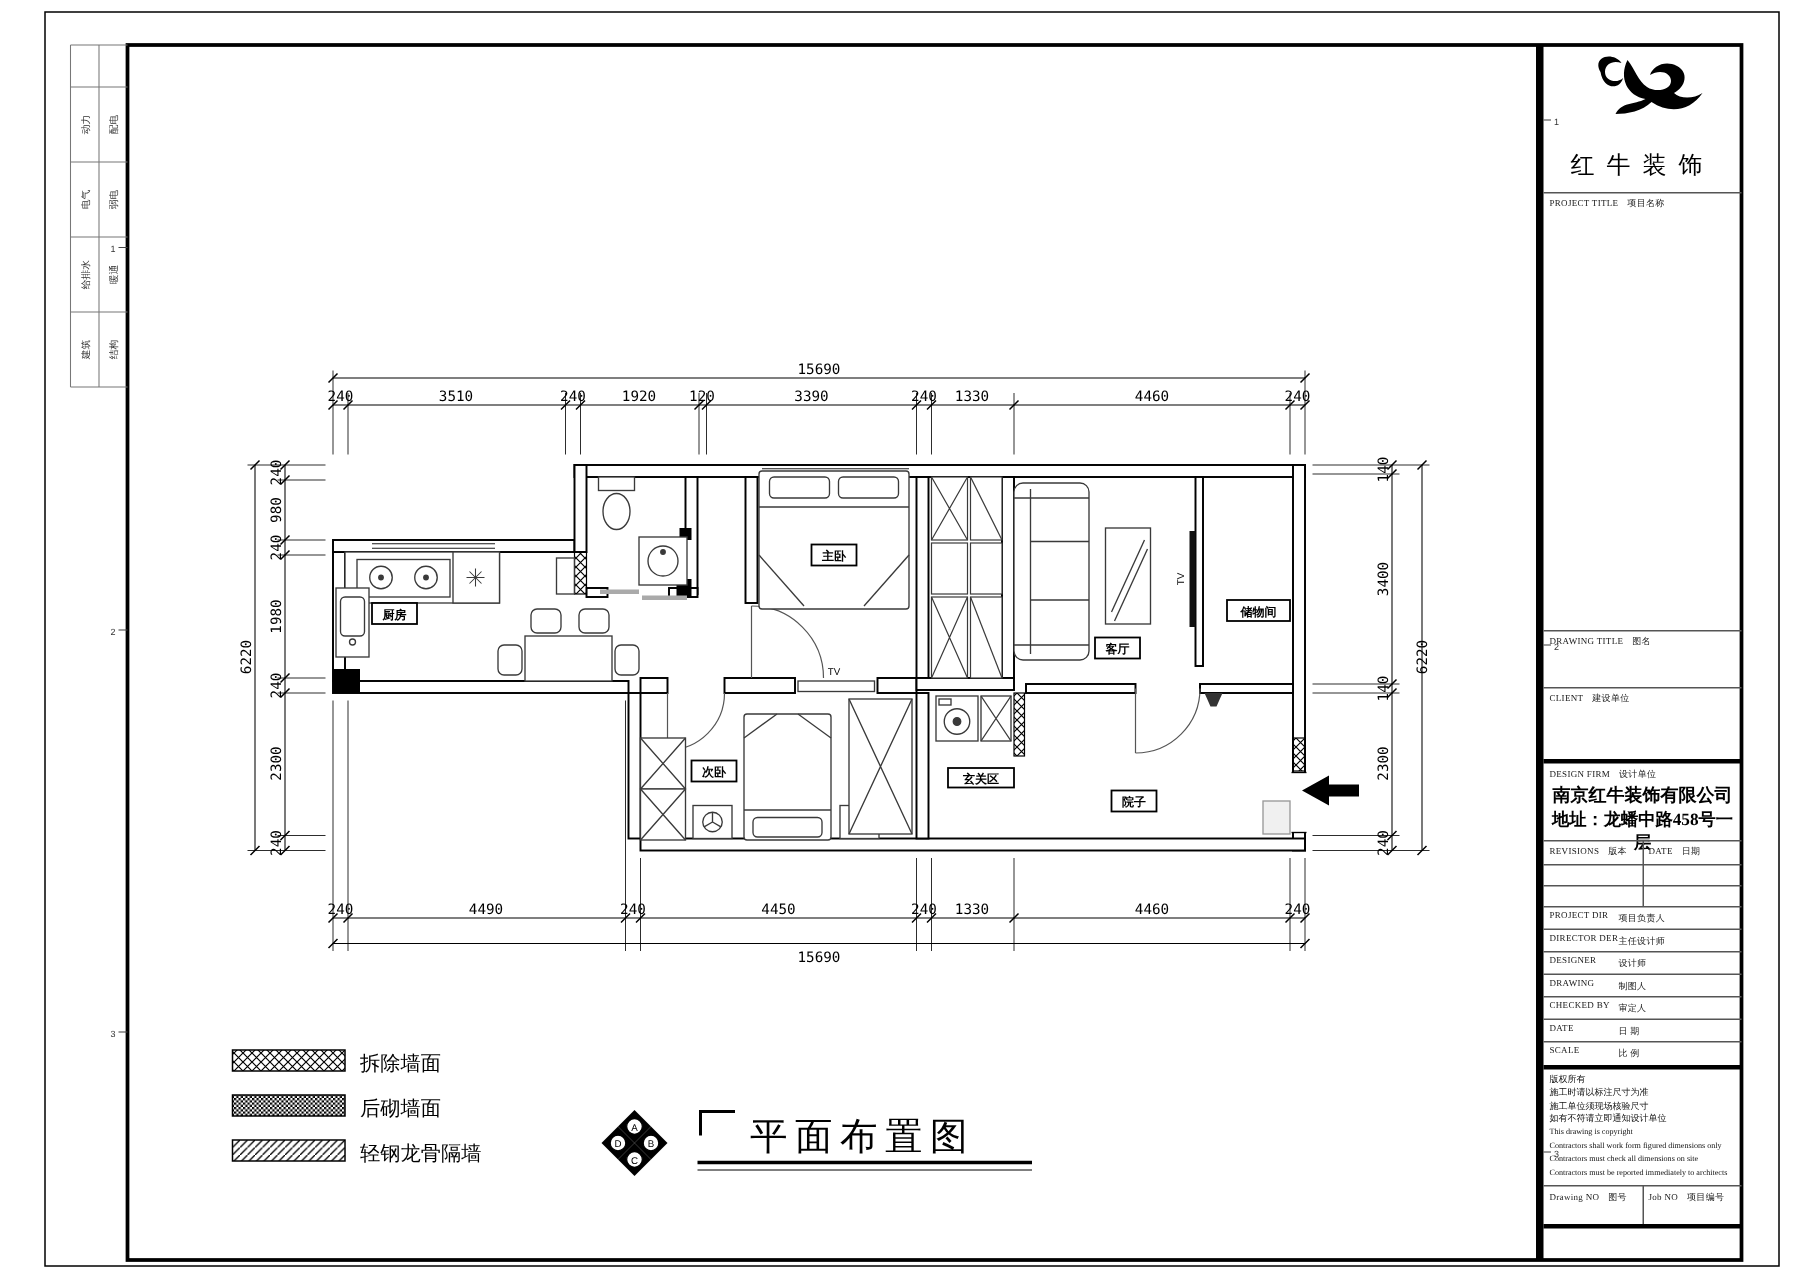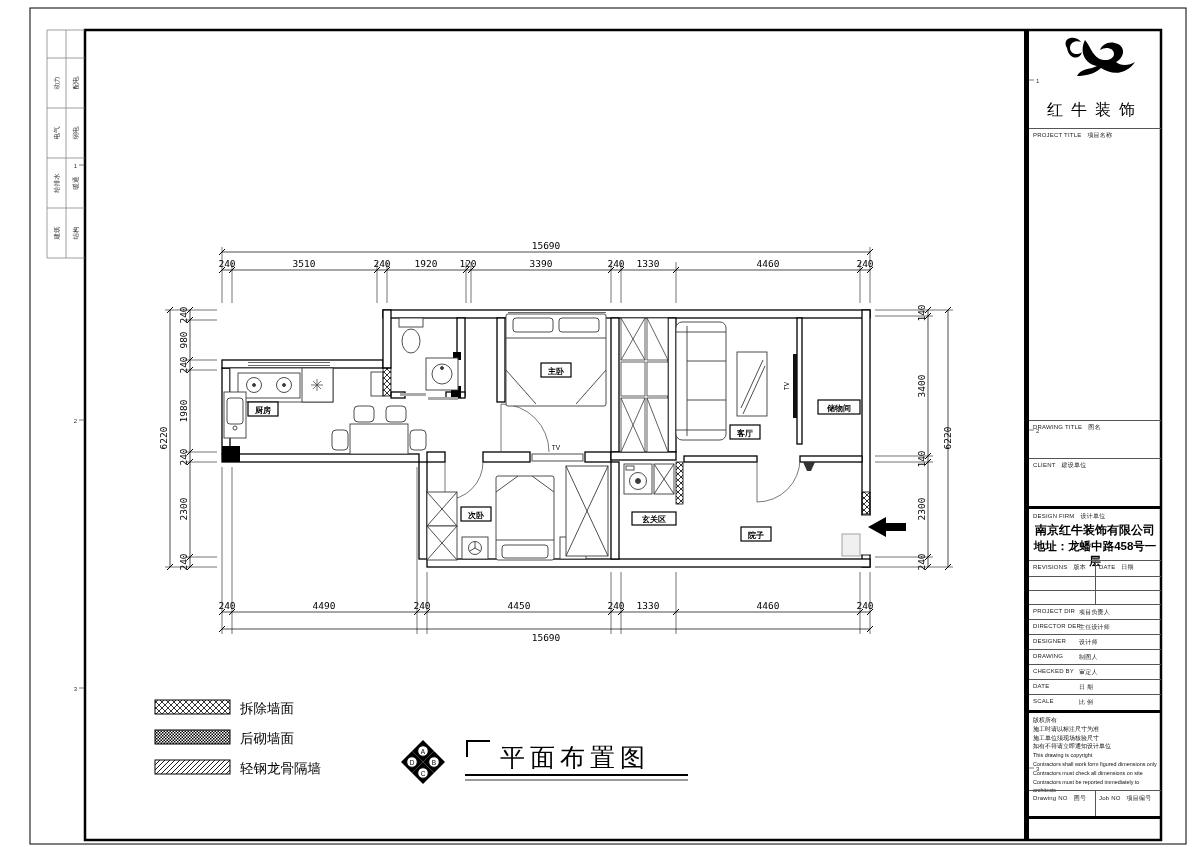--- a/index.html
+++ b/index.html
@@ -1,21 +1,21 @@
 <!DOCTYPE html>
 <html><head>
 <meta charset="utf-8">
 <style>
   html,body{margin:0;padding:0;background:#fff;}
   .page{position:relative;width:1200px;height:852px;background:#fff;overflow:hidden;
         font-family:"Liberation Sans",sans-serif;color:#000;}
   svg text{font-family:"Liberation Sans",sans-serif;}
   .dimtxt{font-family:"DejaVu Sans Mono",monospace;font-size:9.5px;fill:#000;}
   .roomtxt{font-size:8px;font-weight:bold;fill:#000;}
-  .tb{position:absolute;left:1029px;top:30px;width:132px;height:786px;font-family:Liberation Sans, sans-serif;}
+  .tb{position:absolute;left:1029px;top:30px;width:132px;height:786px;font-family:Liberation Serif, serif;}
   .tb .hline{position:absolute;left:0;width:100%;height:1px;background:#555;}
   .tb .thline{position:absolute;left:0;width:100%;height:3px;background:#000;}
   .tb .lab{position:absolute;left:4px;font-size:6px;color:#222;letter-spacing:.2px;white-space:nowrap;}
   .tb .lab .cn{margin-left:6px;}
   .tb-brand{position:absolute;top:70px;left:0;width:100%;text-align:center;font-size:16px;letter-spacing:8px;color:#000;}
   .tb-company{position:absolute;top:492px;left:0;width:100%;text-align:center;font-size:12px;font-weight:bold;}
   .tb-address{position:absolute;top:509px;left:0;width:100%;text-align:center;font-size:11.5px;font-weight:bold;}
   .tb .vline{position:absolute;width:1px;background:#555;}
   .copyright{position:absolute;top:686px;left:4px;right:2px;font-size:6px;line-height:8.8px;color:#111;}
   .copyright .en{font-size:5.4px;}

